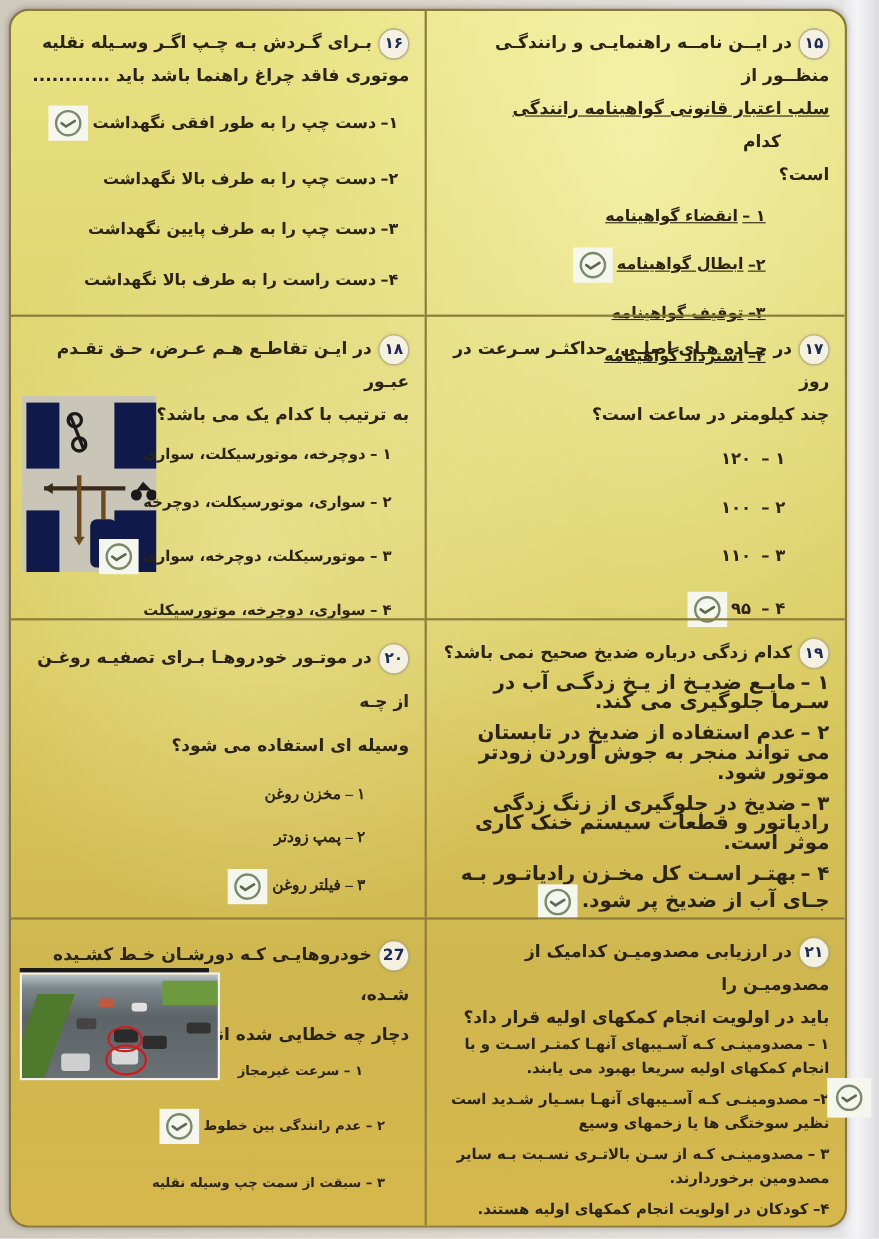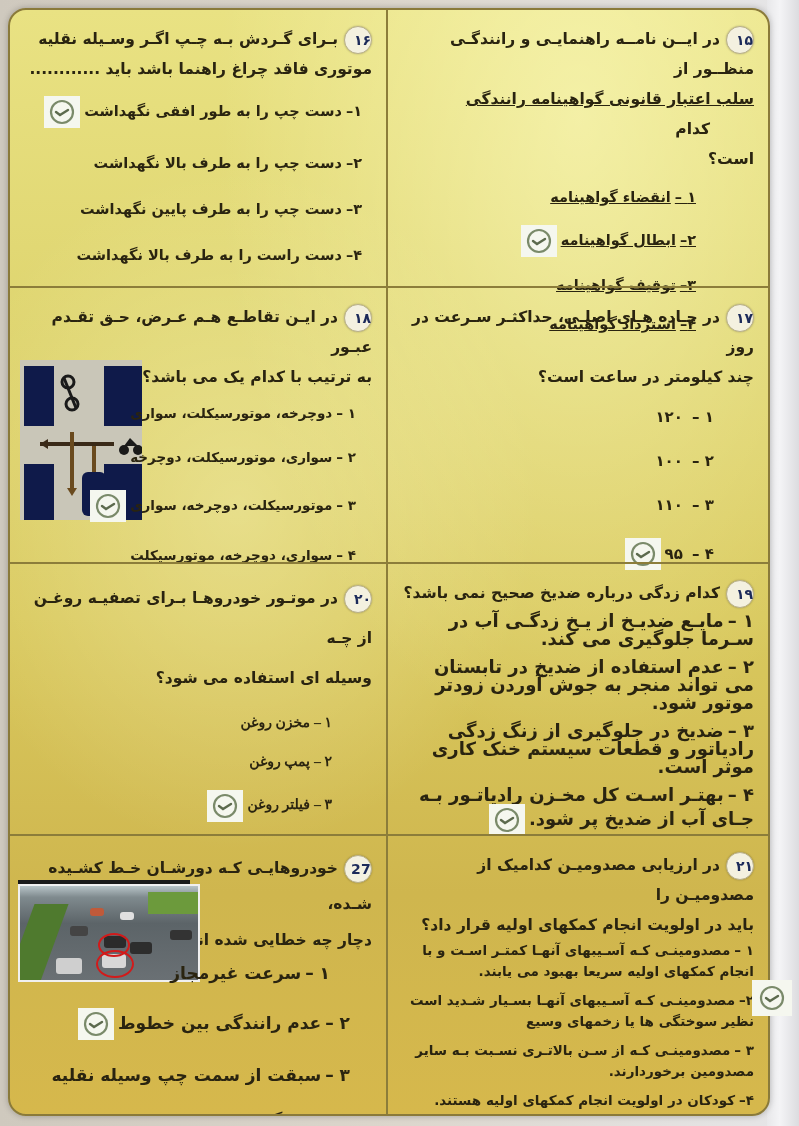--- a/index.html
+++ b/index.html
@@ -41,21 +41,21 @@
   }
   .cell.col-left { border-left: none; }
   .cell.row-top { border-top: none; }
   .q-head {
     font-weight: bold; font-size: 15.5px; line-height: 30px;
     letter-spacing: 0.2px;
   }
   .q-num {
     display: inline-block; width: 26px; height: 26px; border-radius: 50%;
     background: #f4f1e0; border: 1px solid #b9b08a;
-    line-height: 26px; font-size: 14px;
+    text-align: center; line-height: 26px; font-size: 14px;
     color: #1c2a5a; margin-left: 6px; vertical-align: middle;
     box-shadow: 0 0 2px rgba(0,0,0,0.25);
   }
   .underlined { text-decoration: underline; }
   .opts { list-style: none; margin: 0; padding: 0; }
   .opt {
     font-weight: bold; font-size: 14.5px; line-height: 22px;
     position: relative;
   }
   .opt .opt-num { margin-left: 4px; }
@@ -85,21 +85,21 @@
   
   .q19 .opts { margin-top: 4px; }
   .q19 .opt { margin-bottom: 10px; font-size: 18px; line-height: 18px; }
   
   .q20 .opts { margin-top: 14px; padding-right: 40px; font-family: Liberation Serif, serif; }
   .q20 .opt { margin-bottom: 17px; font-size: 14px; }
   
   .q21 .opt { margin-bottom: 8px; font-size: 13.5px; line-height: 21px; }
   
   .q22 .opts { margin-top: 4px; padding-right: 22px; }
-  .q22 .opt { margin-bottom: 24px; font-size: 17px; }
+  .q22 .opt { margin-bottom: 24px; font-size: 12px; }
   .road-photo {
     position: absolute; left: 8px; top: 48px; width: 182px; height: 98px;
     border: 2px solid #f0f0f0; box-sizing: border-box;
     background: linear-gradient(180deg, #b8c4c8 0%, #7f8a8e 12%, #5c6468 40%, #6a7074 100%);
     overflow: hidden;
   }
   .photo-bar {
     position: absolute; left: 8px; top: 44px; width: 172px; height: 5px; background: #1a1a1a;
   }
   .grass { position: absolute; background: #4f7a2e; }
@@ -213,21 +213,21 @@
       </ul>
     </div>
 
     <div class="cell col-left q20">
       <div class="q-head" style="line-height:40px">
         <span class="q-num">۲۰</span><span>در موتـور خودروهـا بـرای تصفیـه روغـن از چـه</span><br>
         <span>وسیله ای استفاده می شود؟</span>
       </div>
       <ul class="opts">
         <li class="opt"><span class="opt-num">۱ –</span><span>مخزن روغن</span></li>
-        <li class="opt"><span class="opt-num">۲ –</span><span>پمپ روغن</span></li>
+        <li class="opt"><span class="opt-num">۲ –</span><span>پمپ زودتر</span></li>
         <li class="opt"><span class="opt-num">۳ –</span><span>فیلتر روغن</span><span class="check">
               <svg viewBox="0 0 28 28">
                 <circle cx="14" cy="14" r="11" fill="none" stroke="#7a8a6a" stroke-width="2.2"></circle>
                 <path d="M8 14 l4 3 l8 -5" fill="none" stroke="#5c6a4e" stroke-width="2.4" stroke-linecap="round"></path>
               </svg>
             </span></li>
       </ul>
     </div>
 
     <div class="cell q19">

